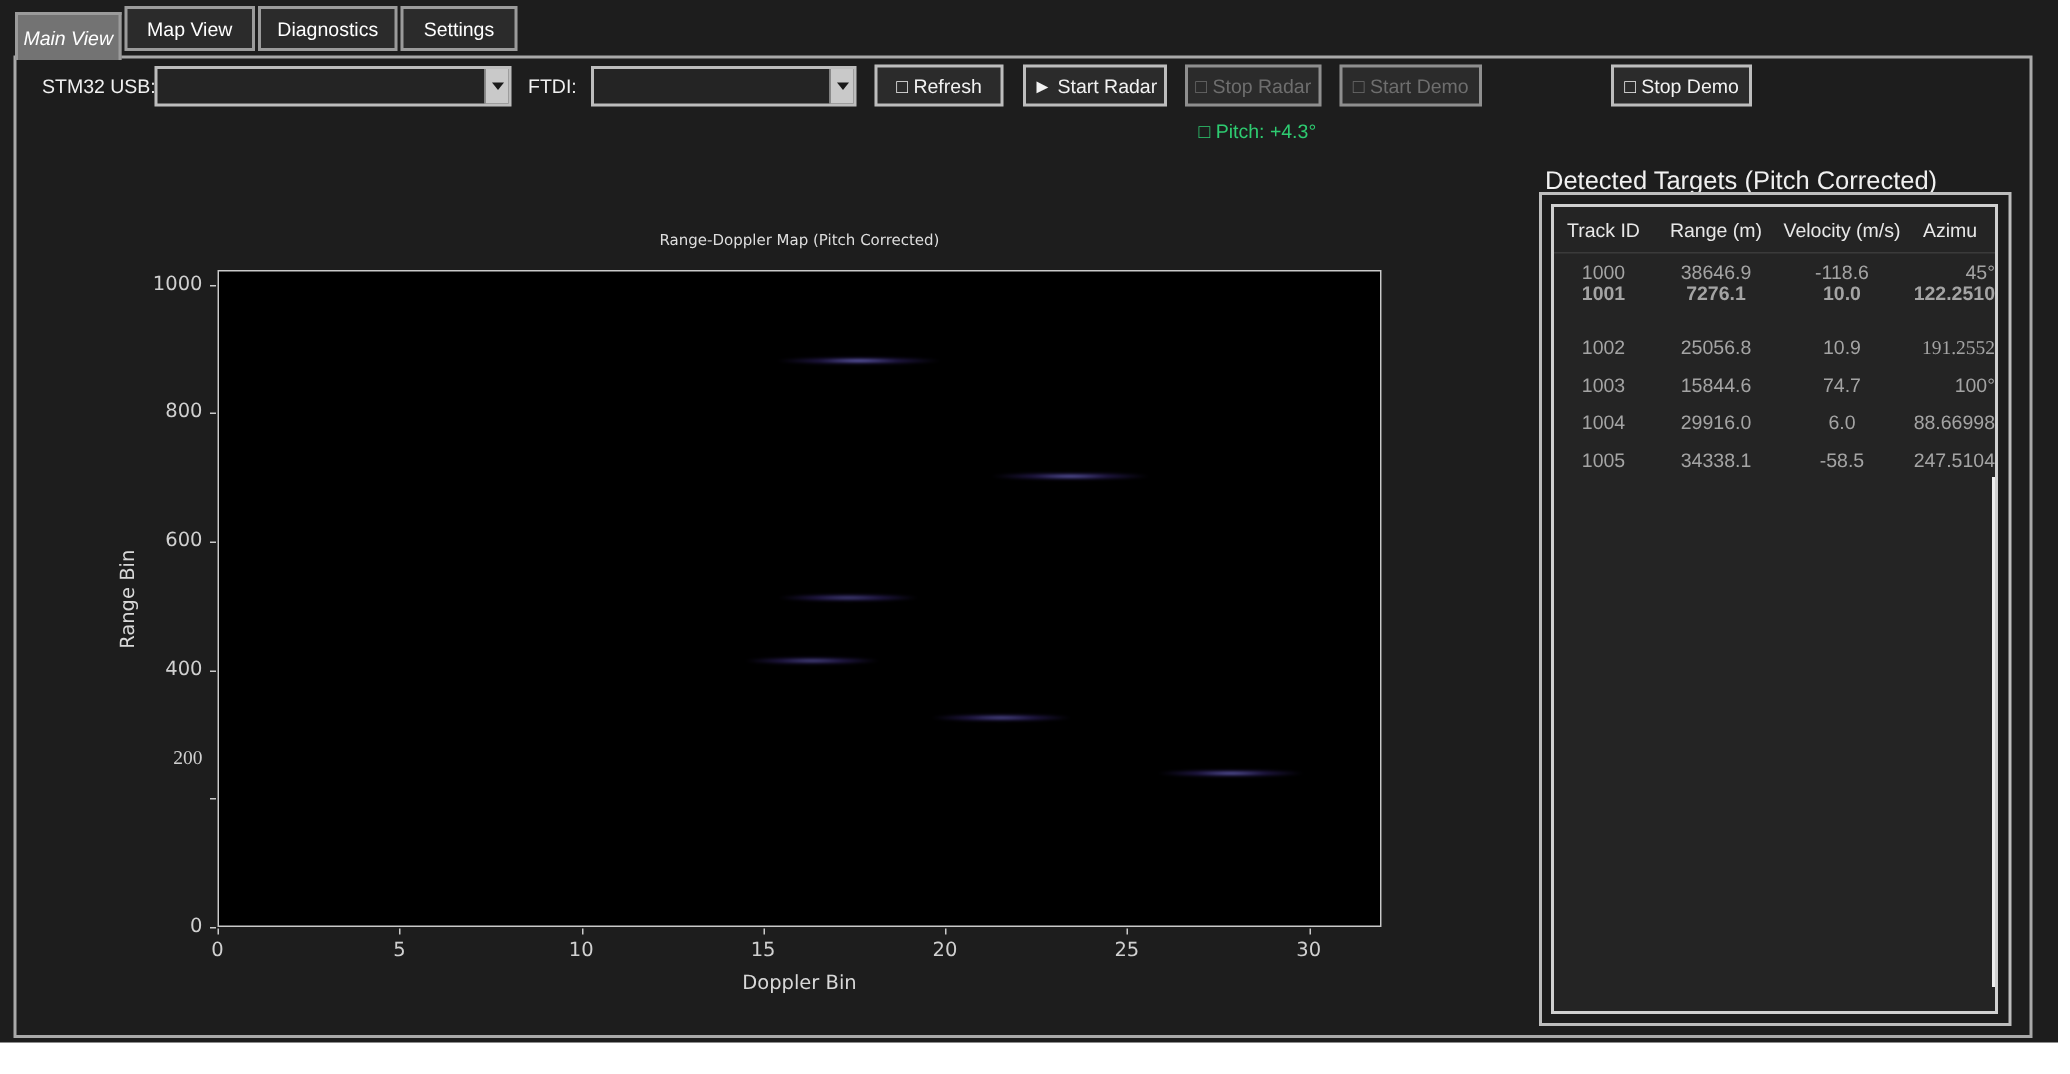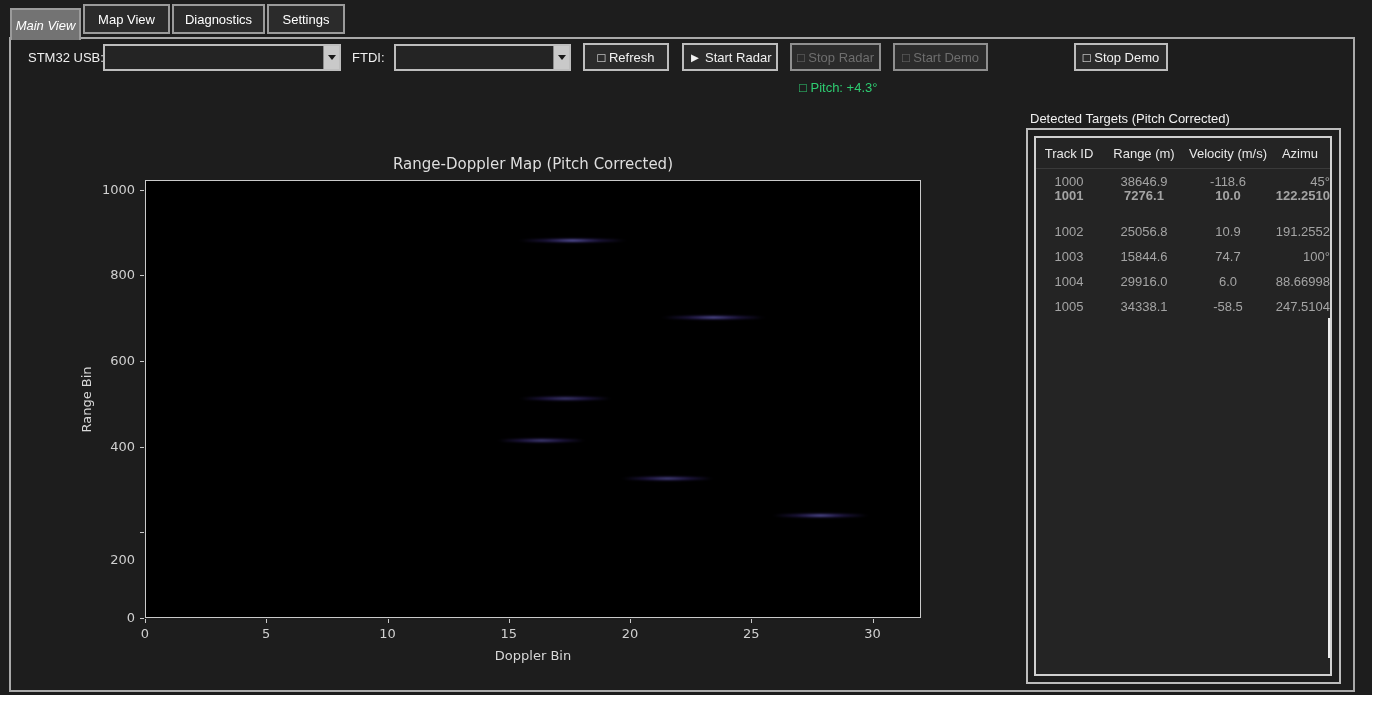--- a/index.html
+++ b/index.html
@@ -28,31 +28,31 @@
                           border-top:5px solid #1a1a1a; }
 
   
   .btn { position:absolute; top:43px; height:28px; background:#2b2b2b; border:2px solid #bdbdbd;
          color:#f2f2f2; font-size:13px; display:flex; align-items:center; justify-content:center;
          white-space:nowrap; z-index:2; cursor:default; }
   .btn.disabled { color:#6e6e6e; border-color:#8f8f8f; }
 
   
   .chart-title { position:absolute; left:145px; top:155px; width:776px; text-align:center;
-                 color:#dedede; font-size:15px; font-family:"DejaVu Sans", sans-serif; z-index:2; }
+                 color:#dedede; font-size:10px; font-family:"DejaVu Sans", sans-serif; z-index:2; }
   .plot { position:absolute; left:145px; top:180px; width:776px; height:438px;
           background:#000000; border:1px solid #cacaca; z-index:2; overflow:hidden; }
   .streak { position:absolute; border-radius:50%; filter:blur(1px); }
   .tick-label { position:absolute; color:#d0d0d0; font-size:13px; font-family:"DejaVu Sans", sans-serif;
                 white-space:nowrap; z-index:2; }
   .tickmark { position:absolute; background:#cacaca; z-index:2; }
   .axis-label { position:absolute; color:#d8d8d8; font-size:13px; font-family:"DejaVu Sans", sans-serif; z-index:2; }
 
   
-  .panel-caption { position:absolute; left:1030px; top:111px; color:#f0f0f0; font-size:13px; z-index:2; }
+  .panel-caption { position:absolute; left:1030px; top:111px; color:#f0f0f0; font-size:17px; z-index:2; }
   .groupbox { position:absolute; left:1026px; top:128px; width:315px; height:556px;
               border:2px solid #bdbdbd; background:#1d1d1d; z-index:2; }
   .tablebox { position:absolute; left:1034px; top:136px; width:298px; height:540px;
               border:2px solid #d0d0d0; background:#242424; overflow:hidden; z-index:3; }
   .thead { position:absolute; left:1036px; top:138px; width:294px; height:31px; z-index:4;
            border-bottom:1px solid #3a3a3a; }
   .th { position:absolute; top:0; height:31px; color:#e8e8e8; font-size:13px;
         display:flex; align-items:center; justify-content:center; white-space:nowrap; overflow:hidden; }
   .trows { position:absolute; left:1036px; top:169px; width:294px; z-index:4; }
   .trow { position:absolute; left:0; width:294px; height:25px; }
@@ -120,21 +120,21 @@
         <div class="tick-label" style="left: 493.75px; top: 626px; width: 30px; text-align: center;">15</div>
         <div class="tickmark" style="left: 630px; top: 619px; width: 1px; height: 4px;"></div>
         <div class="tick-label" style="left: 615px; top: 626px; width: 30px; text-align: center;">20</div>
         <div class="tickmark" style="left: 751.25px; top: 619px; width: 1px; height: 4px;"></div>
         <div class="tick-label" style="left: 736.25px; top: 626px; width: 30px; text-align: center;">25</div>
         <div class="tickmark" style="left: 872.5px; top: 619px; width: 1px; height: 4px;"></div>
         <div class="tick-label" style="left: 857.5px; top: 626px; width: 30px; text-align: center;">30</div>
         <div class="tickmark" style="left: 140px; top: 618px; width: 4px; height: 1px;"></div>
         <div class="tick-label" style="left: 90px; top: 610px; width: 45px; text-align: right;">0</div>
         <div class="tickmark" style="left: 140px; top: 532.37px; width: 4px; height: 1px;"></div>
-        <div class="tick-label" style="left: 90px; top: 552px; width: 45px; text-align: right;">200</div>
+        <div class="tick-label" style="left: 90px; top: 497px; width: 45px; text-align: right; font-family: Liberation Serif, serif;">200</div>
         <div class="tickmark" style="left: 140px; top: 446.739px; width: 4px; height: 1px;"></div>
         <div class="tick-label" style="left: 90px; top: 438.739px; width: 45px; text-align: right;">400</div>
         <div class="tickmark" style="left: 140px; top: 361.109px; width: 4px; height: 1px;"></div>
         <div class="tick-label" style="left: 90px; top: 353.109px; width: 45px; text-align: right;">600</div>
         <div class="tickmark" style="left: 140px; top: 275.478px; width: 4px; height: 1px;"></div>
         <div class="tick-label" style="left: 90px; top: 267.478px; width: 45px; text-align: right;">800</div>
         <div class="tickmark" style="left: 140px; top: 189.848px; width: 4px; height: 1px;"></div>
         <div class="tick-label" style="left: 90px; top: 181.848px; width: 45px; text-align: right;">1000</div>
       </div>
     <div class="axis-label" style="left:145px; top:648px; width:776px; text-align:center;">Doppler Bin</div>
@@ -159,21 +159,21 @@
         <div class="trow" style="top: 14px; font-weight: bold;">
           <div class="td center" style="left: 0px; width: 66px;">1001</div>
           <div class="td center" style="left: 66px; width: 84px;">7276.1</div>
           <div class="td center" style="left: 150px; width: 84px;">10.0</div>
           <div class="td right" style="left: 234px; width: 60px;">122.2510</div>
         </div>
         <div class="trow" style="top: 50px;">
           <div class="td center" style="left: 0px; width: 66px;">1002</div>
           <div class="td center" style="left: 66px; width: 84px;">25056.8</div>
           <div class="td center" style="left: 150px; width: 84px;">10.9</div>
-          <div class="td right" style="left: 234px; width: 60px;">191.2552</div>
+          <div class="td right" style="left: 234px; width: 60px; font-family: Liberation Serif, serif;">191.2552</div>
         </div>
         <div class="trow" style="top: 75px;">
           <div class="td center" style="left: 0px; width: 66px;">1003</div>
           <div class="td center" style="left: 66px; width: 84px;">15844.6</div>
           <div class="td center" style="left: 150px; width: 84px;">74.7</div>
           <div class="td right" style="left: 234px; width: 60px;">100°</div>
         </div>
         <div class="trow" style="top: 100px;">
           <div class="td center" style="left: 0px; width: 66px;">1004</div>
           <div class="td center" style="left: 66px; width: 84px;">29916.0</div>

